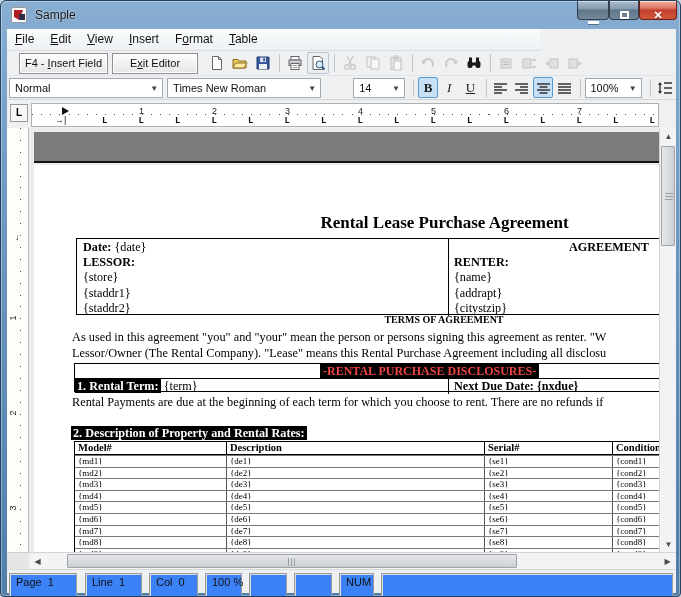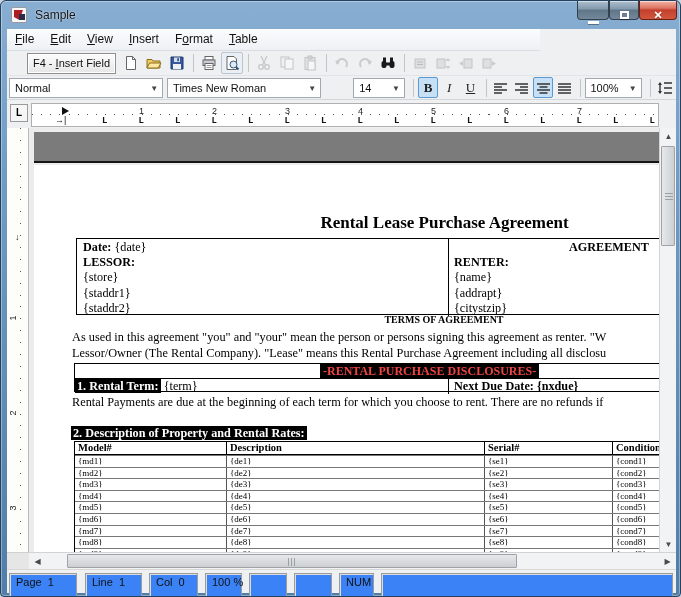--- a/index.html
+++ b/index.html
@@ -20,21 +20,21 @@
   #min-btn .glyph{width:11px;height:3px;background:#fff;top:9px;box-shadow:0 1px 0 rgba(0,0,0,.35);}
   #max-btn .glyph{width:9px;height:8px;border:2px solid #fff;box-shadow:0 1px 1px rgba(0,0,0,.3);}
   #close-btn .glyph{font-size:11px;font-weight:bold;text-shadow:0 1px 1px rgba(0,0,0,.4);}
   
   #client{left:6px;top:28px;width:669px;height:564px;background:#eef0f2;}
   
   #menubar{left:0;top:0;width:533px;height:22px;background:linear-gradient(180deg,#fafcfd,#eef1f4);border-bottom:1px solid #d9dde1;font-size:12px;color:#111;}
   .menu-item{display:inline-block;padding:3px 8px 0 8px;height:22px;}
   .menu-item u{text-decoration:underline;}
   
-  #toolbar1{left:0;top:22px;width:669px;height:25px;display:flex;align-items:center;padding-left:20px;border-bottom:1px solid #e2e4e7;}
+  #toolbar1{left:0;top:22px;width:669px;height:25px;display:flex;align-items:center;padding-left:12px;border-bottom:1px solid #e2e4e7;}
   #toolbar2{left:0;top:47px;width:669px;height:24px;display:flex;align-items:center;padding-left:2px;border-bottom:1px solid #d4d7da;}
   .pushbtn{height:21px;border:1px solid #8f8f8f;background:linear-gradient(180deg,#fdfdfd,#e6e6e6);box-shadow:inset 0 0 0 1px #fff;font-size:11px;color:#111;text-align:center;padding-top:3px;margin-right:4px;}
   .pushbtn u{text-decoration:underline;}
   #btn-insert-field{width:89px;}
   #btn-exit-editor{width:86px;margin-right:8px;}
   .tbicon{width:22px;height:22px;display:flex;align-items:center;justify-content:center;margin-right:1px;font-size:13px;color:#333;}
   .tbicon.disabled{opacity:.5;filter:grayscale(1);color:#9a9a9a;}
   .tbicon.raised{border:1px solid #bcc6d0;background:#e9eff5;border-radius:2px;}
   .tbsep{width:1px;height:18px;background:#c3c6c9;margin:0 4px;}
   .combo{height:20px;border:1px solid #a3a9b1;background:#fff;font-size:11px;color:#111;display:flex;align-items:center;padding-left:5px;position:relative;margin-right:4px;}
@@ -113,20 +113,21 @@
     <div id="min-btn" class="abs winbtn"><span class="glyph"></span></div>
     <div id="max-btn" class="abs winbtn"><span class="glyph"></span></div>
     <div id="close-btn" class="abs winbtn"><span class="glyph">✕</span></div>
   </div>
 
   <div id="client" class="abs">
     <div id="menubar" class="abs"><span class="menu-item"><u>F</u>ile</span><span class="menu-item"><u>E</u>dit</span><span class="menu-item"><u>V</u>iew</span><span class="menu-item"><u>I</u>nsert</span><span class="menu-item">F<u>o</u>rmat</span><span class="menu-item"><u>T</u>able</span></div>
 
     <div id="toolbar1" class="abs">
       <div id="btn-insert-field" class="pushbtn">F4 - <u>I</u>nsert Field</div>
+      <div id="btn-exit-editor" class="pushbtn">E<u>x</u>it Editor</div>
       <span id="icon-strip" style="display:flex;align-items:center;">
           <span class="tbicon">
             <svg width="16" height="16">
               <path d="M3.5 1.5h6l3 3v10h-9z" fill="#fff" stroke="#666"></path>
               <path d="M9.5 1.5v3h3" fill="none" stroke="#666"></path>
             </svg>
           </span>
           <span class="tbicon">
             <svg width="16" height="16">
               <path d="M1 4.5h5l1 1.5h7v7H1z" fill="#f0cd62" stroke="#8a6d1f"></path>

